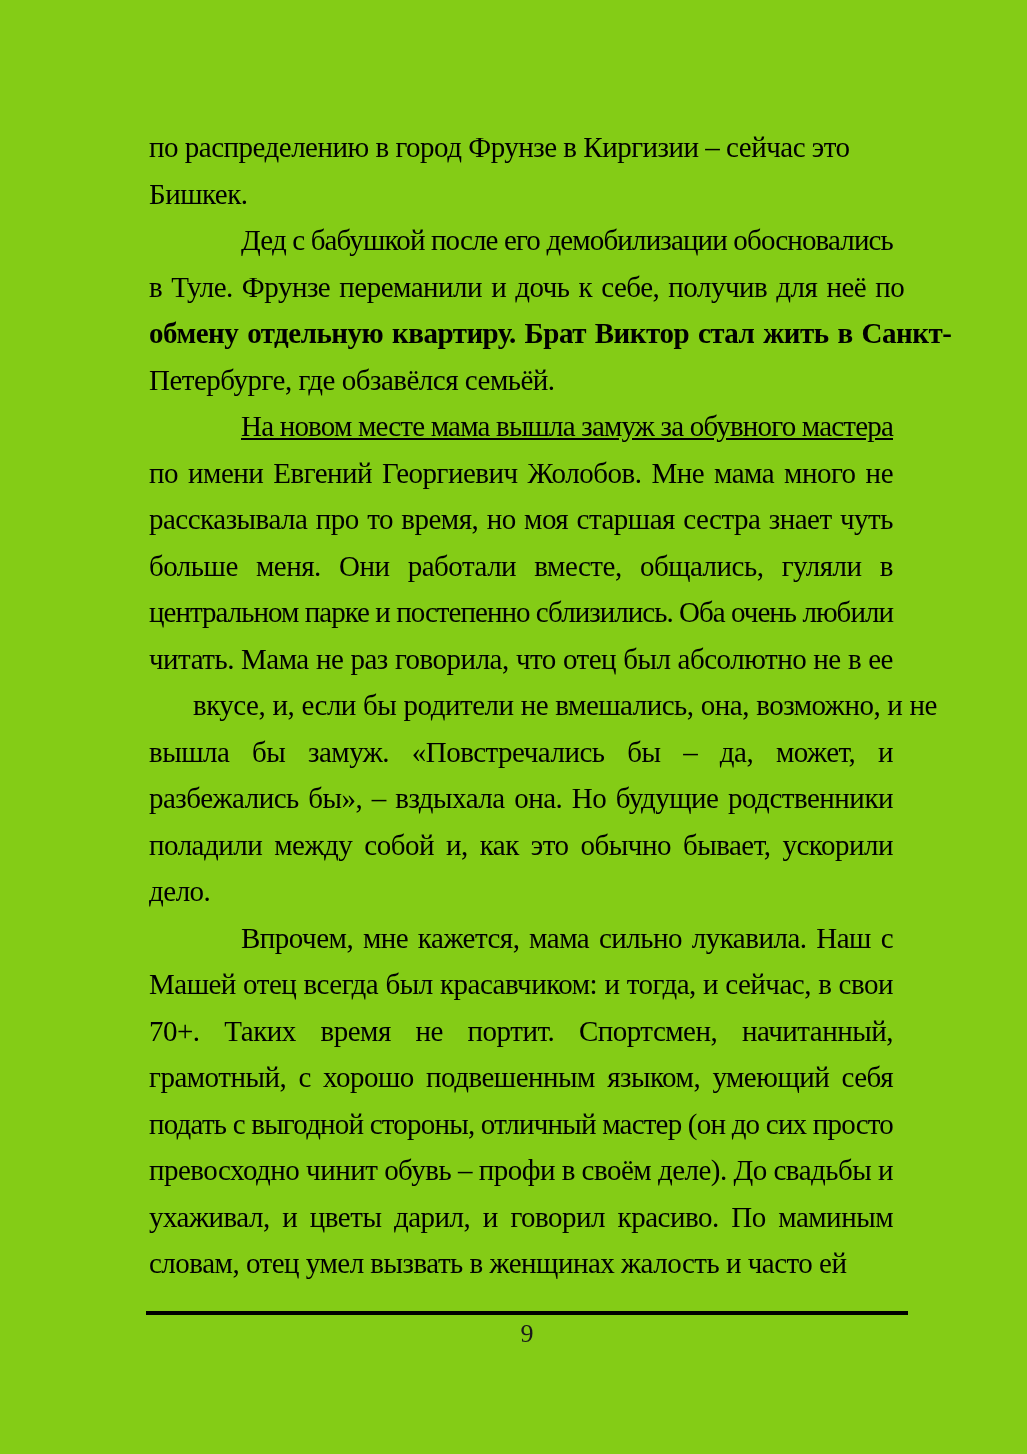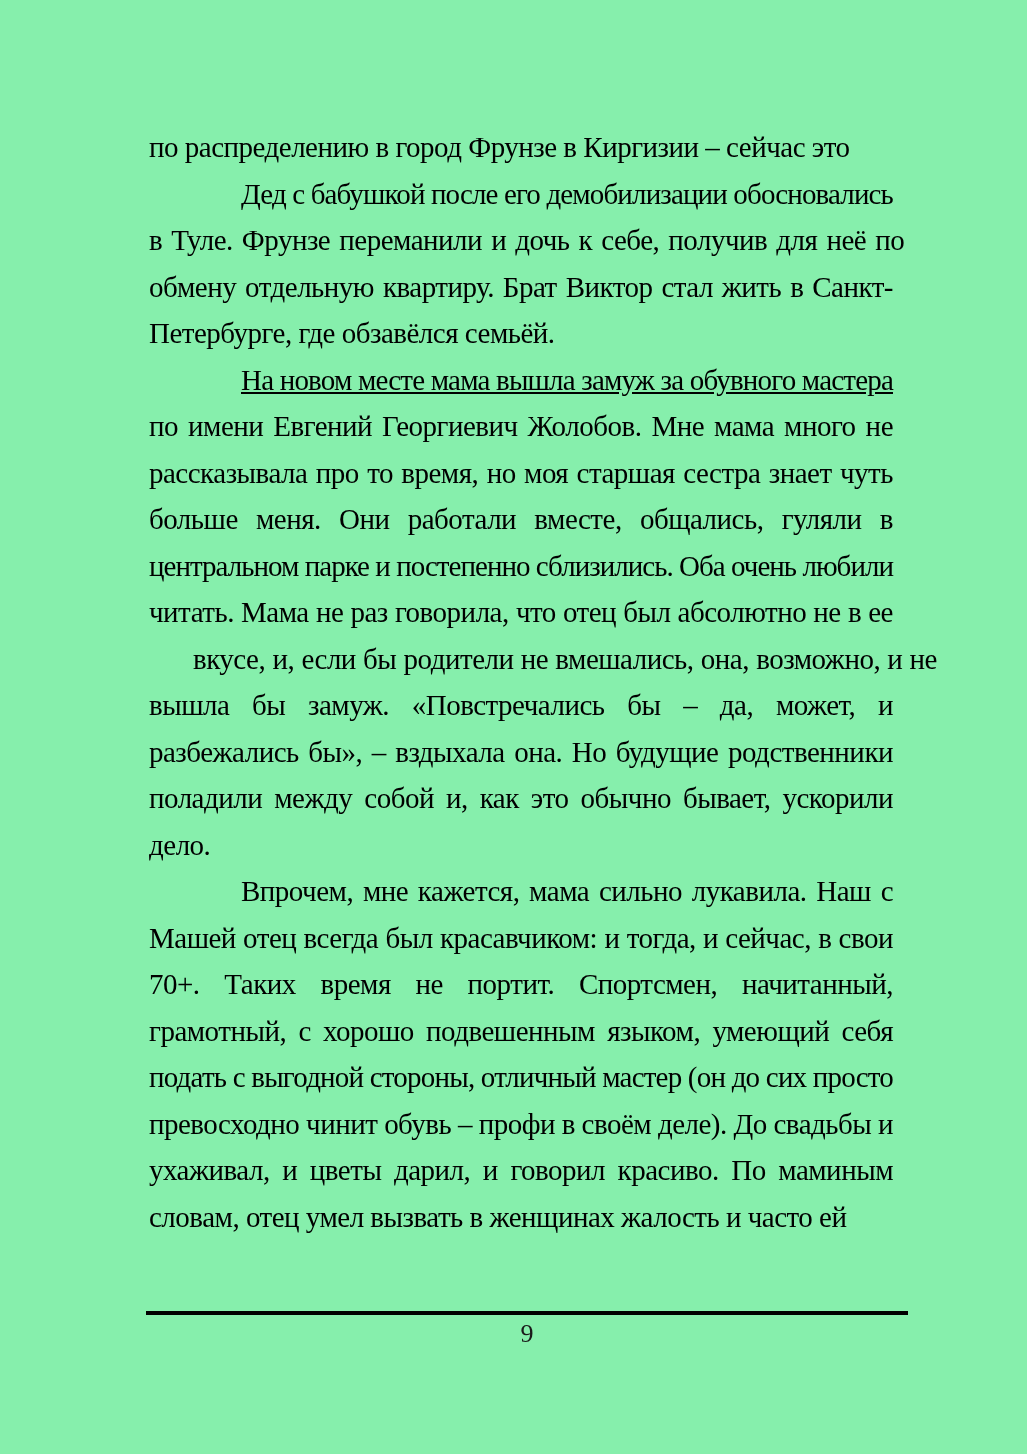--- a/index.html
+++ b/index.html
@@ -4,21 +4,21 @@
 <style>
   html, body {
     margin: 0;
     padding: 0;
     background: #ffffff;
   }
   .page {
     position: relative;
     width: 1027px;
     height: 1454px;
-    background: #86efac;
+    background: #84cc16;
     color: #000000;
     font-family: "Liberation Serif", "DejaVu Serif", serif;
     overflow: hidden;
   }
   .text-body {
     position: absolute;
     left: 149px;
     top: 124px;
     width: 744px;
     font-size: 29px;
@@ -56,23 +56,24 @@
     line-height: 30px;
     color: #1a1a1a;
   }
 </style>
 </head>
 <body>
 
 <div class="page">
   <div class="text-body">
       <div class="line"><span class="lt">по распределению в город Фрунзе в Киргизии – сейчас это</span></div>
+      <div class="line"><span class="lt">Бишкек.</span></div>
       <div class="line j indent"><span class="lt" style="letter-spacing: -0.853554px;">Дед с бабушкой после его демобилизации обосновались</span></div>
       <div class="line j"><span class="lt" style="word-spacing: 2.29261px;">в Туле. Фрунзе переманили и дочь к себе, получив для неё по</span></div>
-      <div class="line j"><span class="lt" style="word-spacing: 2.13672px;">обмену отдельную квартиру. Брат Виктор стал жить в Санкт-</span></div>
+      <div class="line j"><span class="lt" style="word-spacing: 2.13672px; font-weight: bold;">обмену отдельную квартиру. Брат Виктор стал жить в Санкт-</span></div>
       <div class="line"><span class="lt">Петербурге, где обзавёлся семьёй.</span></div>
       <div class="line j indent"><span class="lt" style="letter-spacing: -0.802083px; text-decoration: underline;">На новом месте мама вышла замуж за обувного мастера</span></div>
       <div class="line j"><span class="lt" style="word-spacing: 3.23438px;">по имени Евгений Георгиевич Жолобов. Мне мама много не</span></div>
       <div class="line j"><span class="lt" style="word-spacing: 1.62674px;">рассказывала про то время, но моя старшая сестра знает чуть</span></div>
       <div class="line j"><span class="lt" style="word-spacing: 11.471px;">больше меня. Они работали вместе, общались, гуляли в</span></div>
       <div class="line j"><span class="lt" style="letter-spacing: -0.967161px;">центральном парке и постепенно сблизились. Оба очень любили</span></div>
       <div class="line j"><span class="lt" style="word-spacing: 0.409091px;">читать. Мама не раз говорила, что отец был абсолютно не в ее</span></div>
       <div class="line j"><span class="lt" style="word-spacing: 0.470313px; margin-left: 44px;">вкусе, и, если бы родители не вмешались, она, возможно, и не</span></div>
       <div class="line j"><span class="lt" style="word-spacing: 15.9336px;">вышла бы замуж. «Повстречались бы – да, может, и</span></div>
       <div class="line j"><span class="lt" style="word-spacing: 2.72321px;">разбежались бы», – вздыхала она. Но будущие родственники</span></div>

